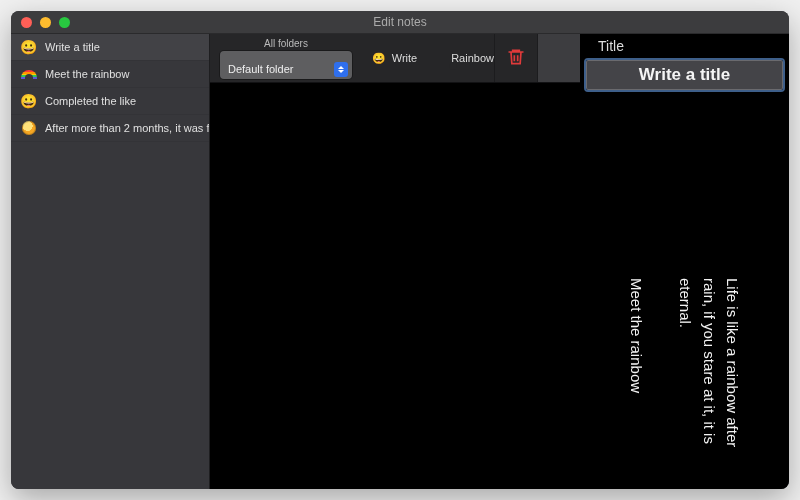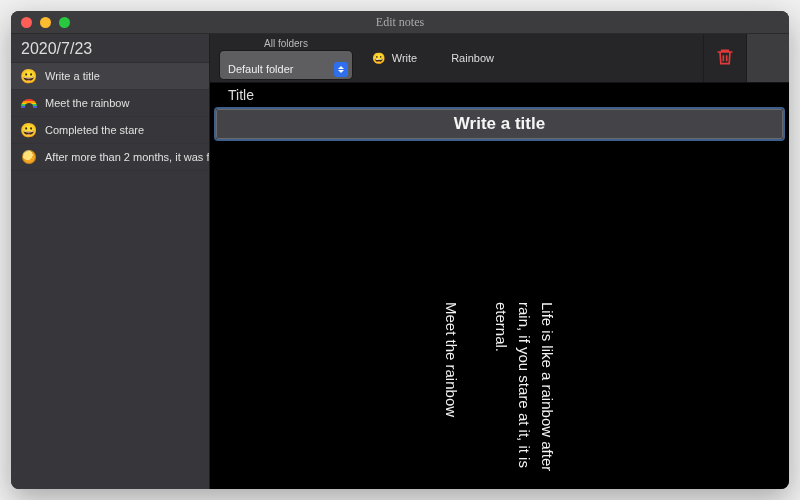--- a/index.html
+++ b/index.html
@@ -45,21 +45,21 @@
     position:relative;
     border-bottom:1px solid #2a2a2c;
   }
   .traffic-lights{display:flex;gap:8px;padding-left:10px;}
   .tl{width:11px;height:11px;border-radius:50%;}
   .tl-close{background:var(--red-dot);}
   .tl-min{background:var(--yellow-dot);}
   .tl-max{background:var(--green-dot);}
   .tb-title{
     position:absolute;left:0;right:0;text-align:center;
-    font-size:12px;color:var(--text-header);pointer-events:none;font-family:Liberation Serif, serif;
+    font-size:12px;color:var(--text-header);pointer-events:none;
   }
   .body{flex:1;display:flex;min-height:0;}
   .sidebar{
     width:198px;background:var(--bg-sidebar);
     border-right:1px solid #1e1e20;
     display:flex;flex-direction:column;
   }
   .date-header{
     padding:6px 10px 4px;
     font-size:16px;font-weight:500;color:#ddd;
@@ -81,21 +81,21 @@
     background:linear-gradient(to bottom,#ff3b30 0 20%,#ff9500 20% 40%,#ffcc00 40% 60%,#34c759 60% 80%,#5856d6 80% 100%);
     position:relative;overflow:hidden;
   }
   .rainbow-arc::after{content:"";position:absolute;left:4px;top:4px;width:8px;height:8px;border-radius:50%;background:var(--bg-sidebar);}
   .rainbow-arc.small::after{background:var(--bg-topbar);}
   .sun-icon{
     width:14px;height:14px;border-radius:50%;
     background:radial-gradient(circle at 40% 35%,#ffe27a 0 40%,#f5a623 41% 100%);
     box-shadow:0 0 0 1px rgba(0,0,0,.2) inset;
   }
-  .main{flex:1;display:flex;flex-direction:column;background:var(--bg-main);min-width:0;}
+  .main{flex:1;display:flex;background:var(--bg-main);min-width:0;}
   .topbar{
     height:48px;background:var(--bg-topbar);
     border-bottom:1px solid #121214;
     display:flex;align-items:center;
     padding:0 0 0 10px;
   }
   .folder-block{display:flex;flex-direction:column;align-items:center;gap:2px;margin-right:20px;}
   .folder-label{font-size:10px;color:#bbb;}
   .folder-select{
     width:120px;height:19px;background:var(--bg-select);border-radius:4px;
@@ -158,38 +158,37 @@
     <div class="traffic-lights">
       <div class="tl tl-close"></div>
       <div class="tl tl-min"></div>
       <div class="tl tl-max"></div>
     </div>
     <div class="tb-title">Edit notes</div>
   </div>
 
   <div class="body">
     <div class="sidebar">
-      <div class="date-header">2020/7/23</div>
       <div class="note-list">
 
         <div class="note-item selected">
           <span class="note-icon">😀</span>
           <span>Write a title</span>
         </div>
 
         <div class="note-item">
           <span class="note-icon">
               <span class="rainbow-arc"></span>
             </span>
           <span>Meet the rainbow</span>
         </div>
 
         <div class="note-item">
           <span class="note-icon">😀</span>
-          <span>Completed the stare</span>
+          <span>Completed the like</span>
         </div>
 
         <div class="note-item">
           <span class="note-icon">
               <span class="sun-icon"></span>
             </span>
           <span>After more than 2 months, it was finally</span>
         </div>
 
       </div>

